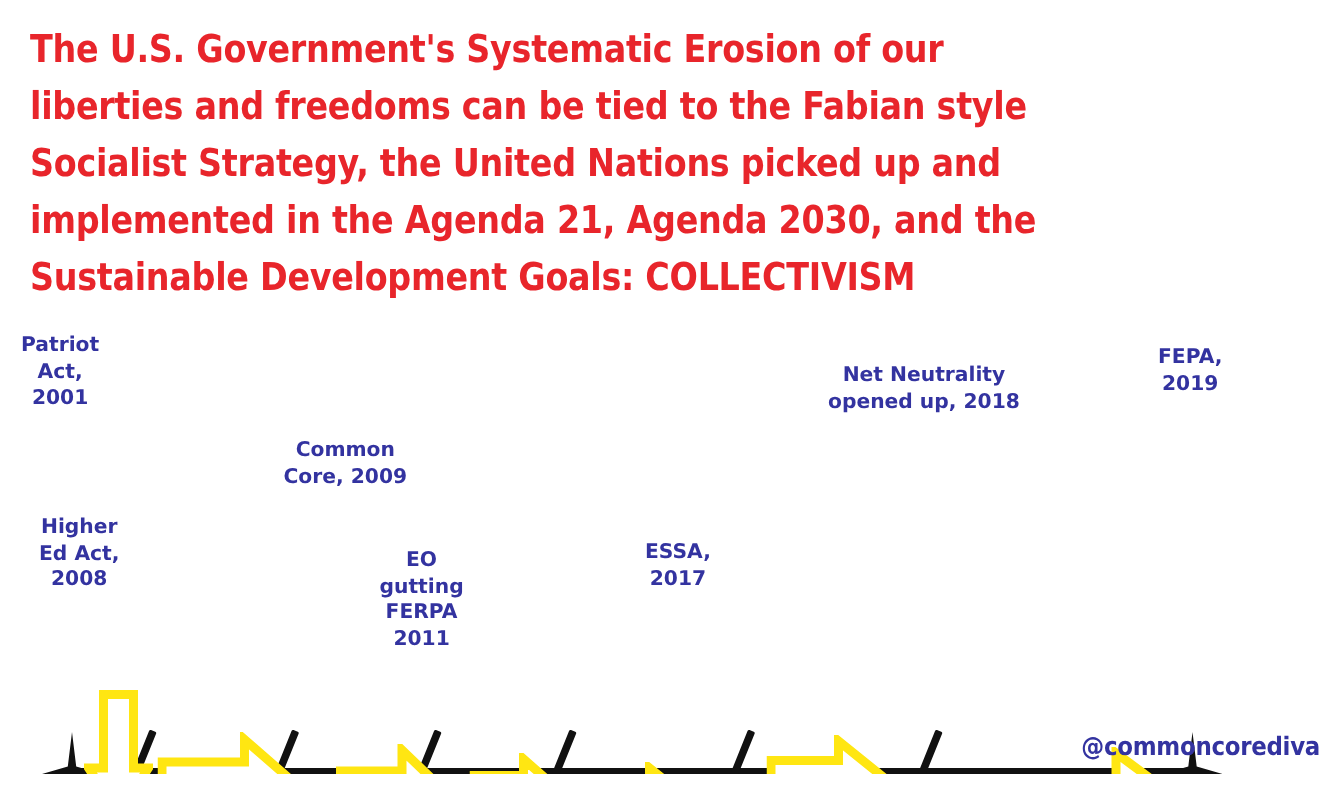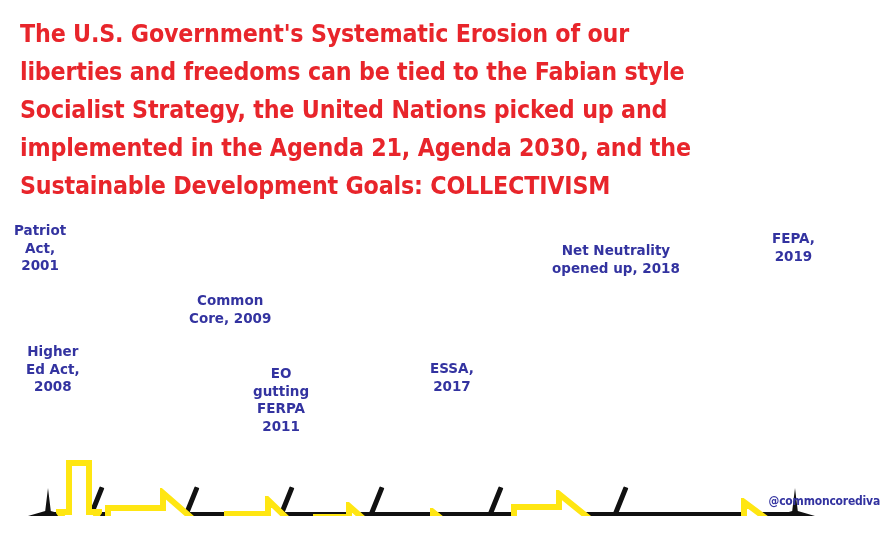--- a/index.html
+++ b/index.html
@@ -111,21 +111,21 @@
     transform: scaleX(0.98);
     transform-origin: left center;
   }
   #attribution {
     position: absolute;
     right: 10px;
     bottom: 8px;
     color: #3333A0;
     font-family: "DejaVu Sans Condensed", "Liberation Sans Narrow", "Liberation Sans", sans-serif;
     font-weight: bold;
-    font-size: 12px;
+    font-size: 17px;
     letter-spacing: -0.2px;
     white-space: nowrap;
   }
 </style>
 </head>
 <body>
 
 <div id="canvas">
 
   <div id="title-block">

